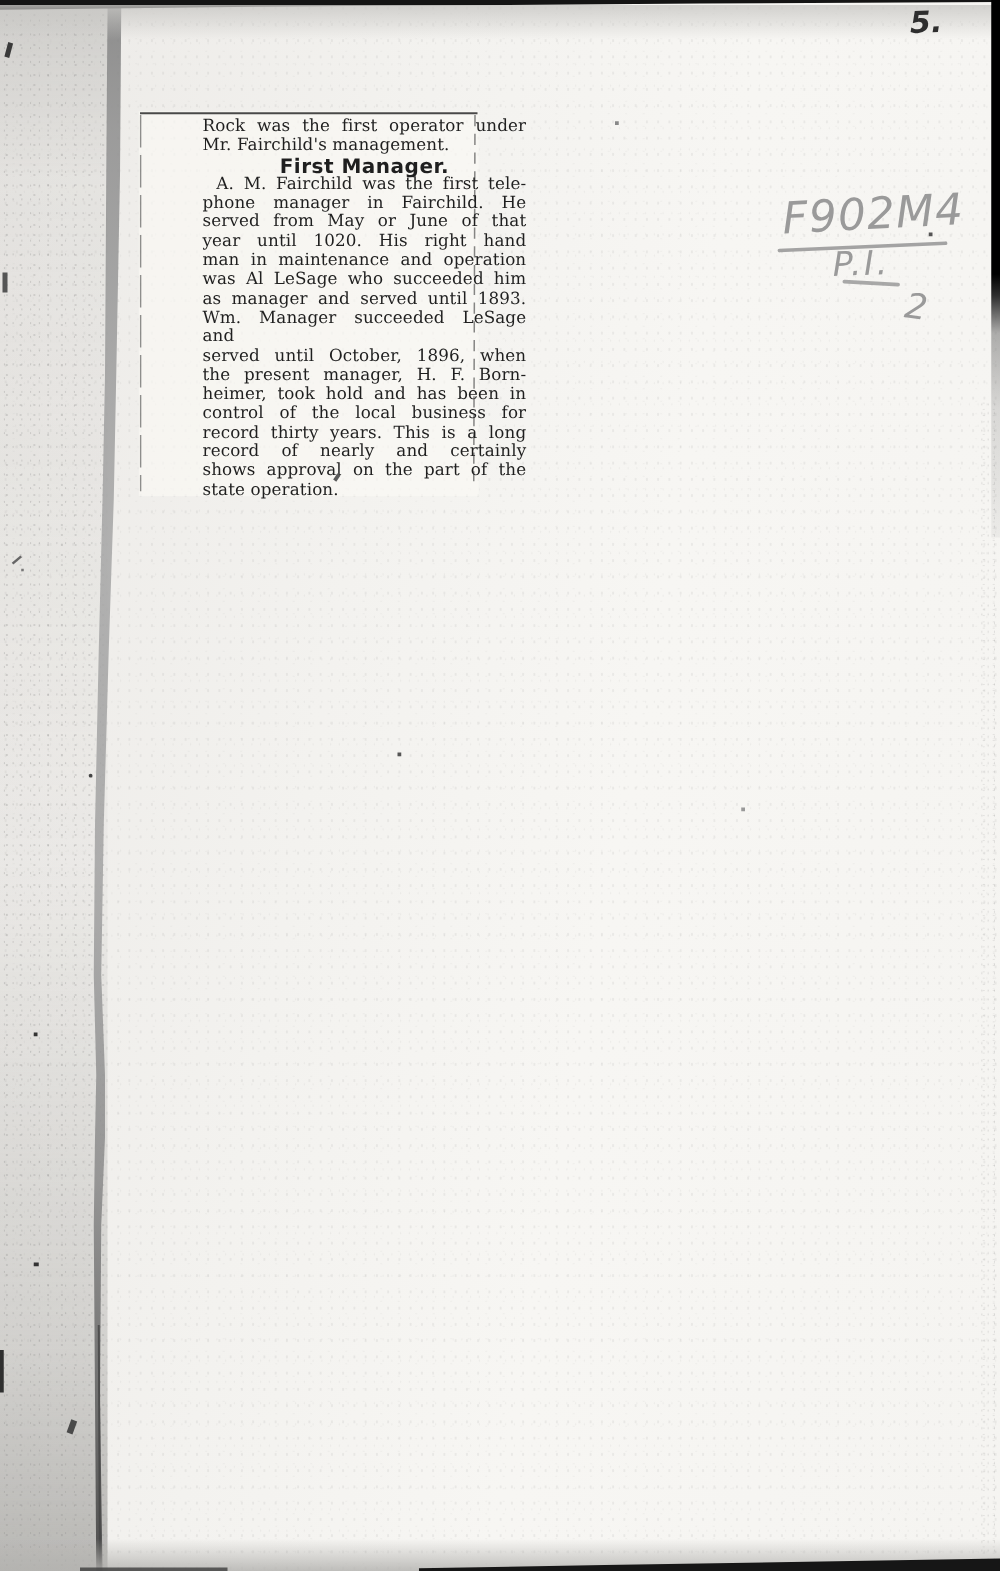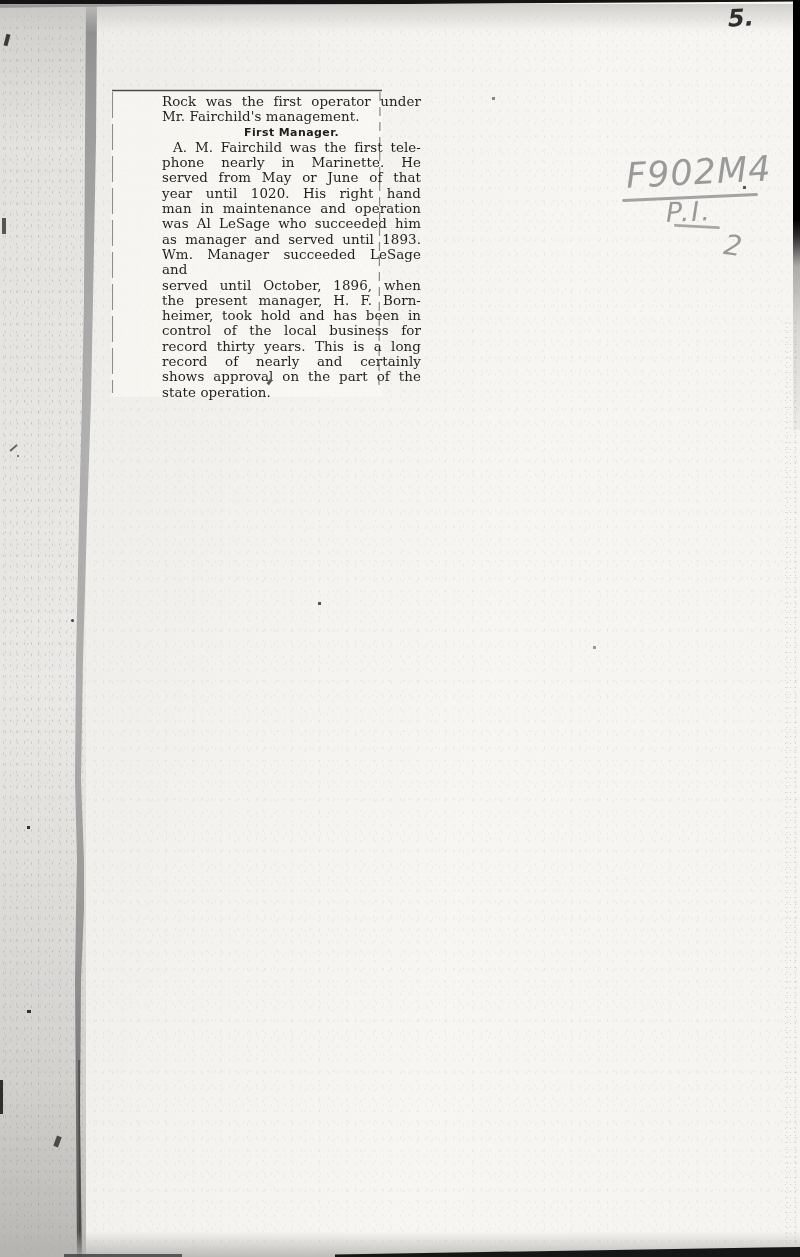--- a/index.html
+++ b/index.html
@@ -77,21 +77,21 @@
     position:absolute;left:7px;top:5px;width:259px;
     font-family:"DejaVu Serif","Liberation Serif",serif;
     font-size:13.4px;line-height:15.3px;letter-spacing:.1px;
     color:var(--ink,#1f1f1f);
     margin-left:44px;
   }
   .cl-line{text-align:justify;text-align-last:justify;}
   .cl-line.left{text-align:center;text-align-last:left;}
   .cl-line.heading{
     font-family:"DejaVu Sans","Liberation Sans",sans-serif;
-    font-weight:700;font-size:11px;letter-spacing:.4px;
+    font-weight:700;font-size:16px;letter-spacing:.4px;
     text-align:center;text-align-last:center;
   }
   .cl-line.justify-indent{text-indent:11px;}
   
   .hw{
     position:absolute;font-family:"DejaVu Sans",sans-serif;font-style:italic;
     color:var(--pencil,#9a9a9a);white-space:nowrap;pointer-events:none;
   }
   .hw.code{left:626px;top:152px;font-size:35px;letter-spacing:1px;transform:rotate(-3deg);}
   .hw.code2{left:666px;top:196px;font-size:27px;letter-spacing:2px;transform:rotate(-2deg);}
@@ -141,21 +141,21 @@
     <svg class="clip-borders" width="272" height="308" viewBox="0 0 272 308">
       <line x1="1" y1="1.5" x2="271" y2="1.5" stroke="#2b2b2b" stroke-width="1.6" opacity="0.85"></line>
       <line x1="1.5" y1="3" x2="1.5" y2="304" stroke="#3a3a3a" stroke-width="1.1" stroke-dasharray="26 6" opacity="0.55"></line>
       <line x1="269" y1="3" x2="268" y2="296" stroke="#3a3a3a" stroke-width="1.2" stroke-dasharray="9 6" opacity="0.6"></line>
     </svg>
     <div class="clip-text">
         <div class="cl-line justify">Rock was the first operator under</div>
         <div class="cl-line left">Mr. Fairchild's management.</div>
         <div class="cl-line heading">First Manager.</div>
         <div class="cl-line justify-indent">A. M. Fairchild was the first tele-</div>
-        <div class="cl-line justify">phone nearly in Marinette. He</div>
+        <div class="cl-line justify">phone manager in Fairchild. He</div>
         <div class="cl-line justify">served from May or June of that</div>
         <div class="cl-line justify">year until 1020. His right hand</div>
         <div class="cl-line justify">man in maintenance and operation</div>
         <div class="cl-line justify">was Al LeSage who succeeded him</div>
         <div class="cl-line justify">as manager and served until 1893.</div>
         <div class="cl-line justify">Wm. Manager succeeded LeSage and</div>
         <div class="cl-line justify">served until October, 1896, when</div>
         <div class="cl-line justify">the present manager, H. F. Born-</div>
         <div class="cl-line justify">heimer, took hold and has been in</div>
         <div class="cl-line justify">control of the local business for</div>

